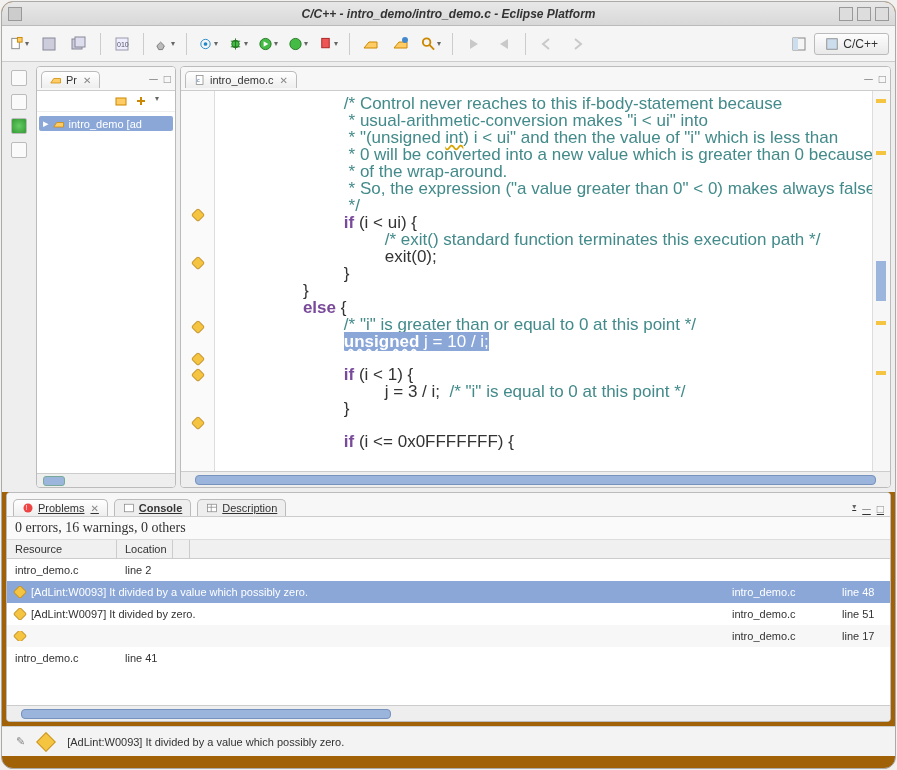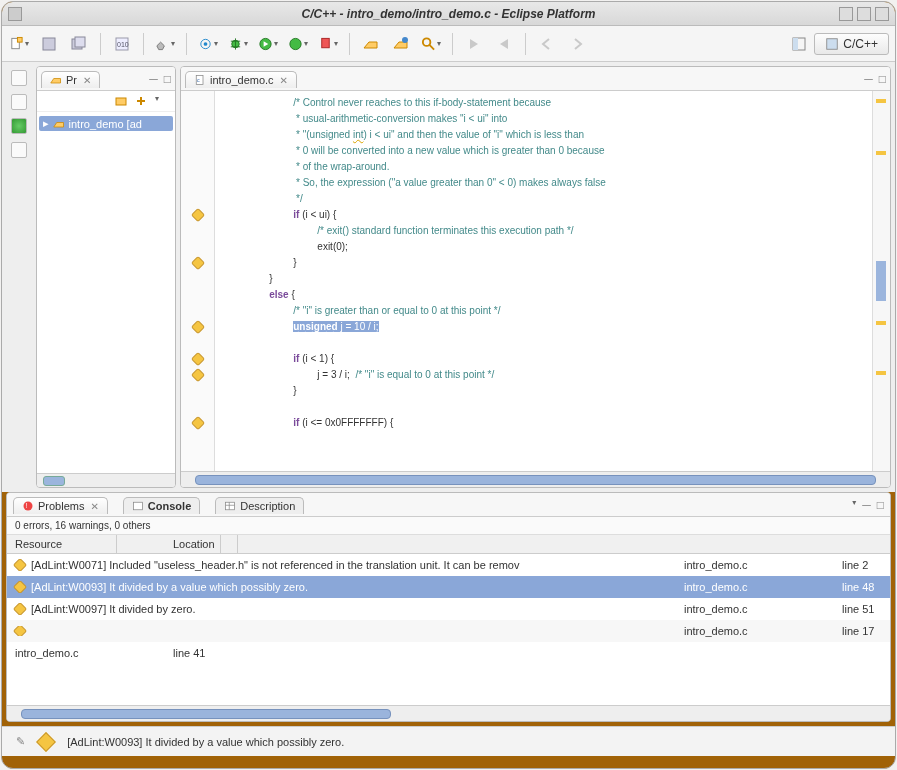--- a/index.html
+++ b/index.html
@@ -39,44 +39,44 @@
 .tree-row .arrow { color:#fff; }
 .proj-scroll { height:14px; background:#eee; border-top:1px solid #ccc; position:relative; }
 .proj-scroll .thumb { position:absolute; left:6px; width:22px; height:10px; top:2px; background:#9bb5dd; border-radius:3px; border:1px solid #7a9; }
 
 .editor-panel { flex:1; }
 .editor-body { flex:1; display:flex; overflow:hidden; }
 .gutter { width:34px; background:#fafafa; border-right:1px solid #ddd; display:flex; flex-direction:column; padding-top:4px; }
 .gutter .g { height:16px; display:flex; align-items:center; justify-content:center; font-size:10px; }
 .warn { width:10px;height:10px; background:#f5c542; border:1px solid #c9972c; border-radius:2px; transform:rotate(45deg); }
 
-.code { flex:1; font-family: "DejaVu Sans Mono","Liberation Mono", monospace; font-size:10px; line-height:16px; padding:4px 0 4px 6px; white-space:pre; overflow:hidden; color:#333; position:relative; }
+.code { flex:1; font-family: "DejaVu Sans Mono","Liberation Mono", monospace; font-size:17px; line-height:16px; padding:4px 0 4px 6px; white-space:pre; overflow:hidden; color:#333; position:relative; }
 .code .cmt { color:#438a8a; }
 .code .kw { color:#7a4a9a; font-weight:bold; }
 .code .hl { background:#8aa7d8; color:#fff; }
 .code .hl .kw { color:#fff; text-decoration: underline wavy #fff; }
 .code .wavy { text-decoration: underline wavy #d9a400; }
 
 .ov { width:18px; background:#f7f7f7; border-left:1px solid #ddd; position:relative; }
 .ov .m { position:absolute; left:3px; width:10px; height:4px; background:#f5c542; }
 .ov .sel { background:#9bb5dd; height:40px; }
 
 .editor-scroll { height:16px; background:#eee; border-top:1px solid #ccc; position:relative; }
 .editor-scroll .thumb { position:absolute; left:14px; right:14px; height:10px; top:3px; background:#9ab4dc; border:1px solid #7792bd; border-radius:4px; }
 
 .bottom { margin:0 4px 4px 4px; height:230px; background:#fff; border:1px solid #bbb; border-radius:4px; display:flex; flex-direction:column; overflow:hidden; }
-.bottom-tabs { display:flex; align-items:center; height:24px; background:#f7f7f7; border-bottom:1px solid #ccc; padding:0 6px; gap:15px; }
+.bottom-tabs { display:flex; align-items:flex-end; height:24px; background:#f7f7f7; border-bottom:1px solid #ccc; padding:0 6px; gap:6px;text-decoration:underline; }
 .bottom-tabs .tab.inactive { background:#eee; }
 .bottom-tabs .right { margin-left:auto; display:flex; gap:6px; color:#888; }
-.prob-summary { padding:3px 8px; font-size:10px; border-bottom:1px solid #ddd; background:#fafafa; }
+.prob-summary { padding:3px 8px; font-size:14px; border-bottom:1px solid #ddd; background:#fafafa;font-family:Liberation Serif, serif; }
 .prob-header { display:flex; background:#f0f0f0; border-bottom:1px solid #ccc; font-size:11px; }
 .prob-header div { padding:3px 8px; border-right:1px solid #ccc; }
 .col-desc { flex:1; }
 .col-res { width:110px; }
-.col-loc { width:56px;margin-left:48px; }
+.col-loc { width:56px; }
 .col-scr { width:16px; }
 .prob-rows { flex:1; overflow:hidden; }
 .prob-row { display:flex; font-size:11px; align-items:center; height:22px; }
 .prob-row:nth-child(even){ background:#f7f7f7; }
 .prob-row.sel { background:#8aa7d8; color:#fff; }
 .prob-row div { padding:0 8px; white-space:nowrap; overflow:hidden; text-overflow:ellipsis; }
 .prob-row .col-desc { flex:1; display:flex; align-items:center; gap:6px; }
 .prob-row .col-res { width:110px; }
 .prob-row .col-loc { width:56px; }
 .prob-row .warn { flex-shrink:0; }
@@ -393,24 +393,20 @@
     </div>
   </div>
   <div class="prob-summary" interactable="false">0 errors, 16 warnings, 0 others</div>
   <div class="prob-header">
     <div class="col-res">Resource</div>
     <div class="col-loc">Location</div>
     <div class="col-scr"></div>
   </div>
   <div class="prob-rows">
     <div class="prob-row">
-      <div class="col-desc">
-            <span class="warn"></span>
-            <span>[AdLint:W0071] Included "useless_header.h" is not referenced in the translation unit. It can be remov</span>
-          </div>
       <div class="col-res">intro_demo.c</div>
       <div class="col-loc">line 2</div>
     </div>
     <div class="prob-row sel">
       <div class="col-desc">
             <span class="warn"></span>
             <span>[AdLint:W0093] It divided by a value which possibly zero.</span>
           </div>
       <div class="col-res">intro_demo.c</div>
       <div class="col-loc">line 48</div>

